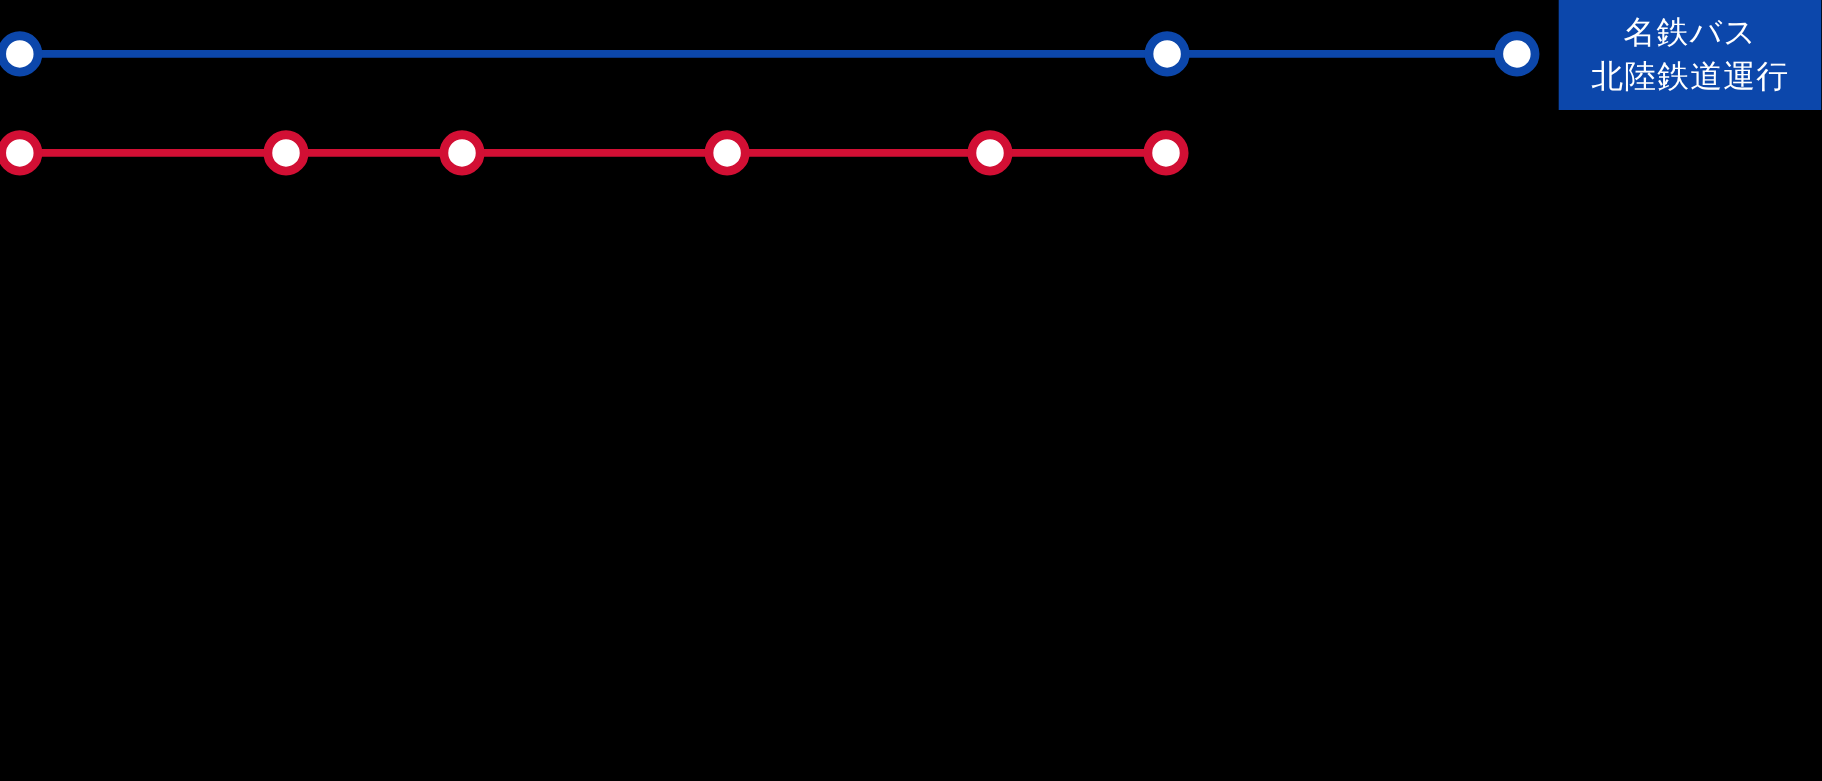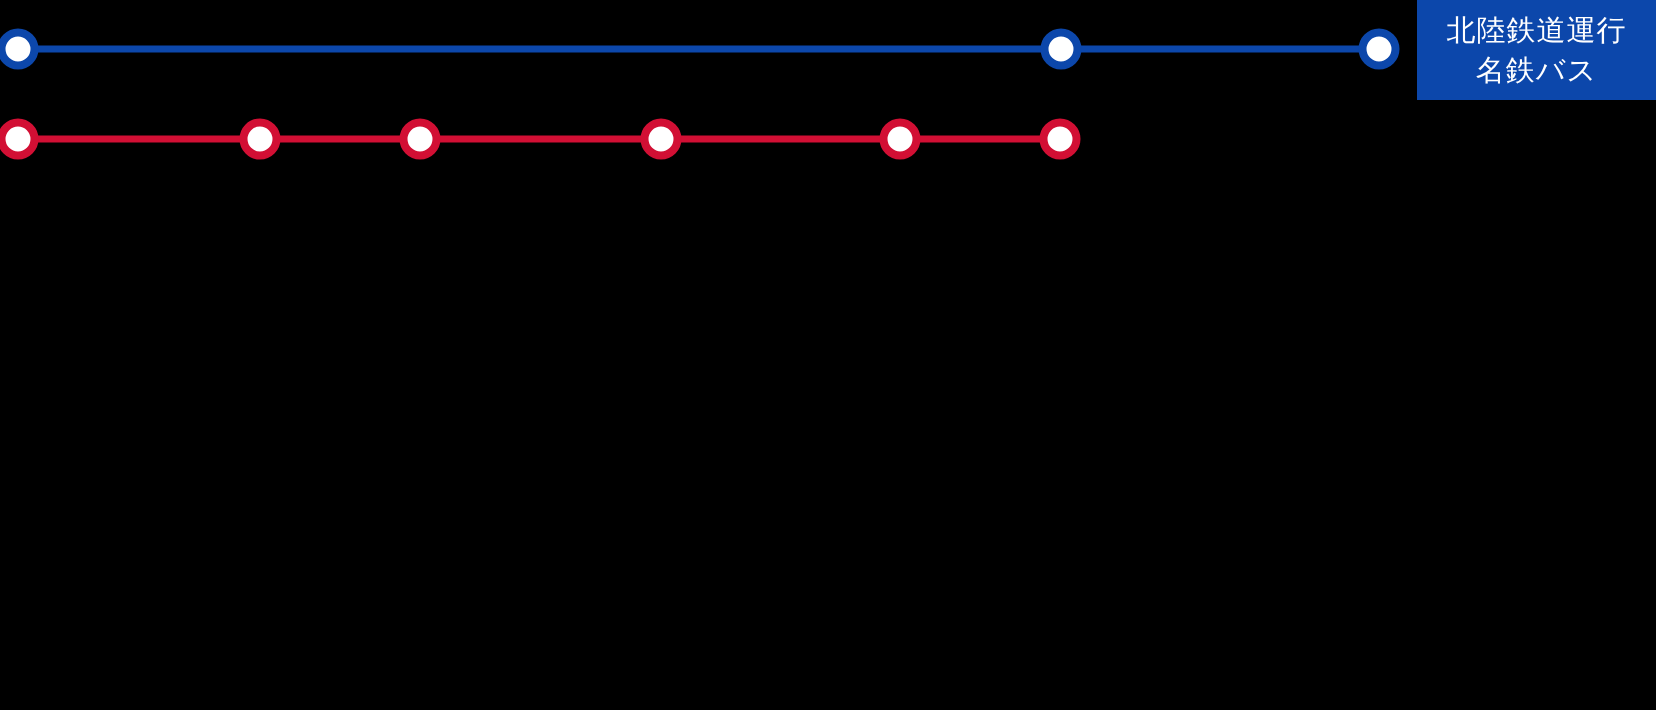--- a/index.html
+++ b/index.html
@@ -52,16 +52,16 @@
       <circle cx="1061" cy="49" r="16.5" fill="#FFFFFF" stroke="#0C47AB" stroke-width="8"></circle>
       <circle cx="1379" cy="49" r="16.5" fill="#FFFFFF" stroke="#0C47AB" stroke-width="8"></circle>
       <circle cx="18" cy="139" r="16.5" fill="#FFFFFF" stroke="#D20F34" stroke-width="8"></circle>
       <circle cx="260" cy="139" r="16.5" fill="#FFFFFF" stroke="#D20F34" stroke-width="8"></circle>
       <circle cx="420" cy="139" r="16.5" fill="#FFFFFF" stroke="#D20F34" stroke-width="8"></circle>
       <circle cx="661" cy="139" r="16.5" fill="#FFFFFF" stroke="#D20F34" stroke-width="8"></circle>
       <circle cx="900" cy="139" r="16.5" fill="#FFFFFF" stroke="#D20F34" stroke-width="8"></circle>
       <circle cx="1060" cy="139" r="16.5" fill="#FFFFFF" stroke="#D20F34" stroke-width="8"></circle>
     </svg>
   <div class="operator-box" style="background: rgb(12, 71, 171); color: rgb(255, 255, 255);">
+    <span>名鉄バス</span>
     <span>北陸鉄道運行</span>
-    <span>名鉄バス</span>
   </div>
 </div>
 
 </body></html>

